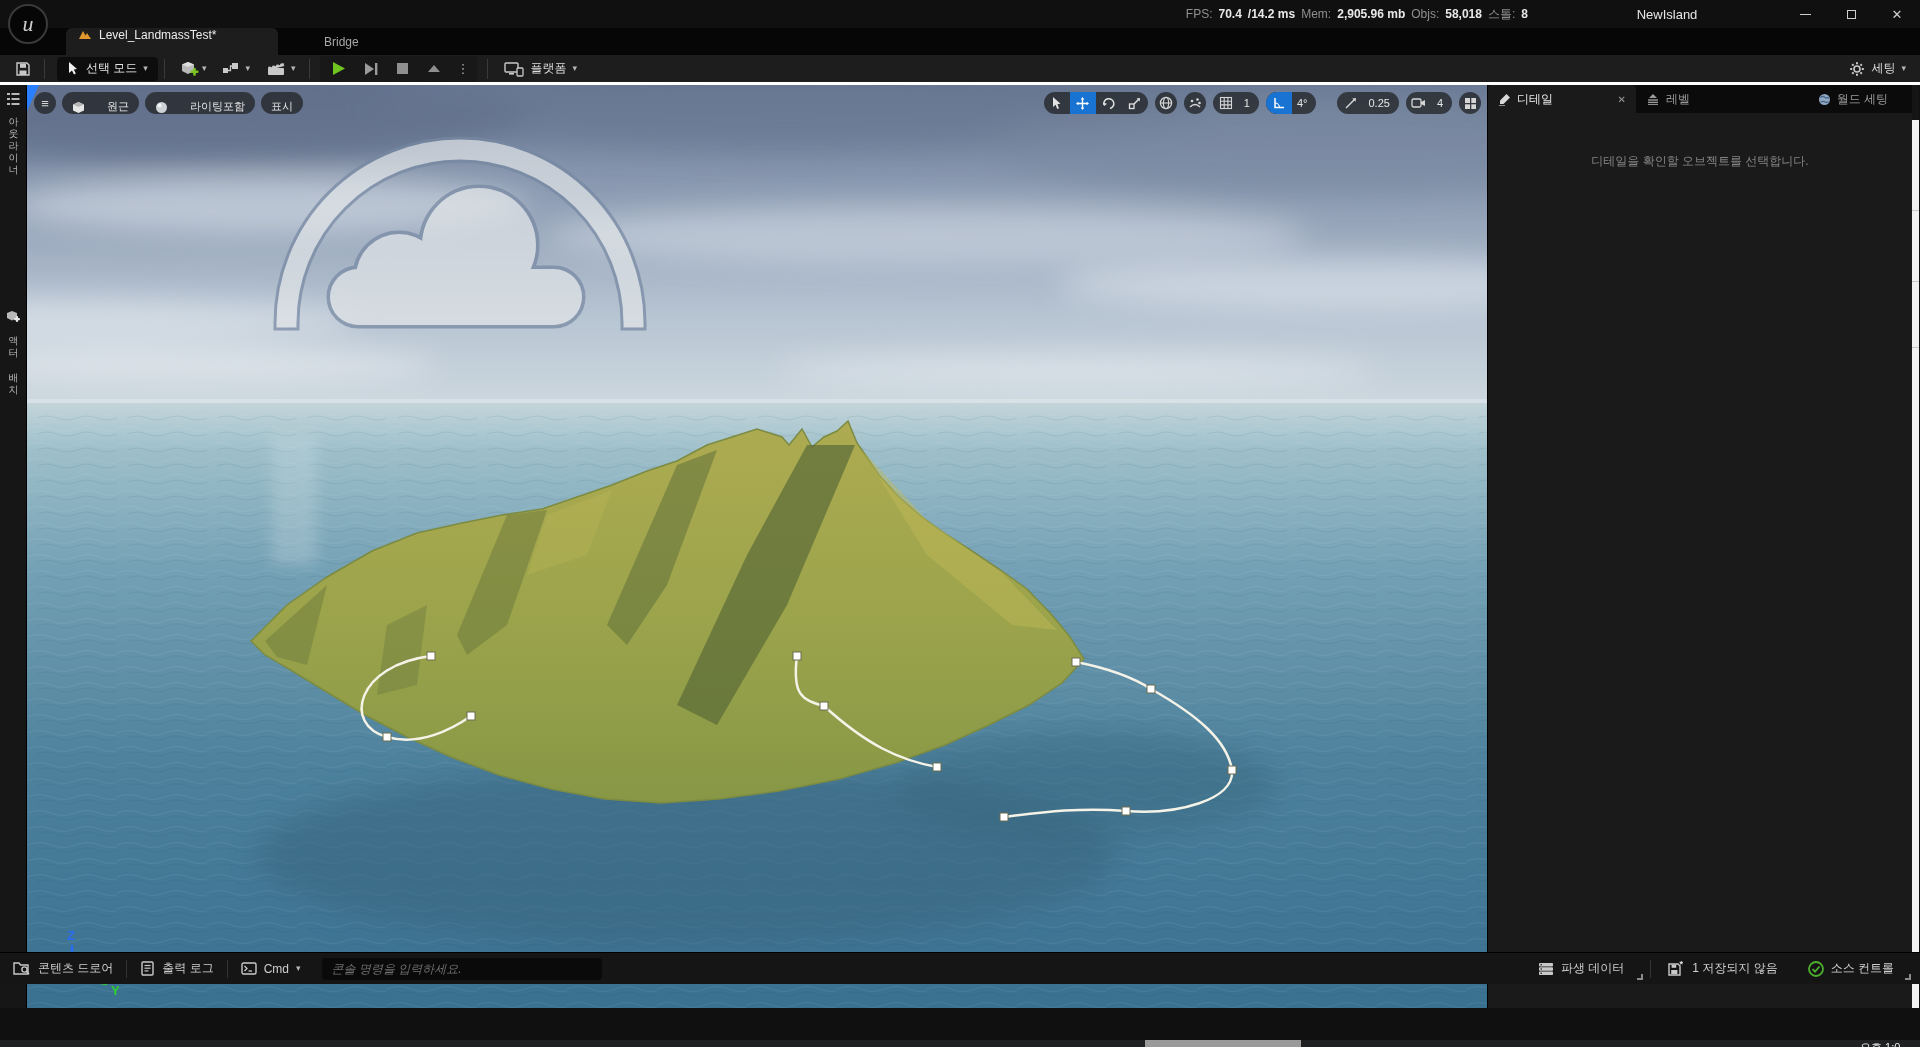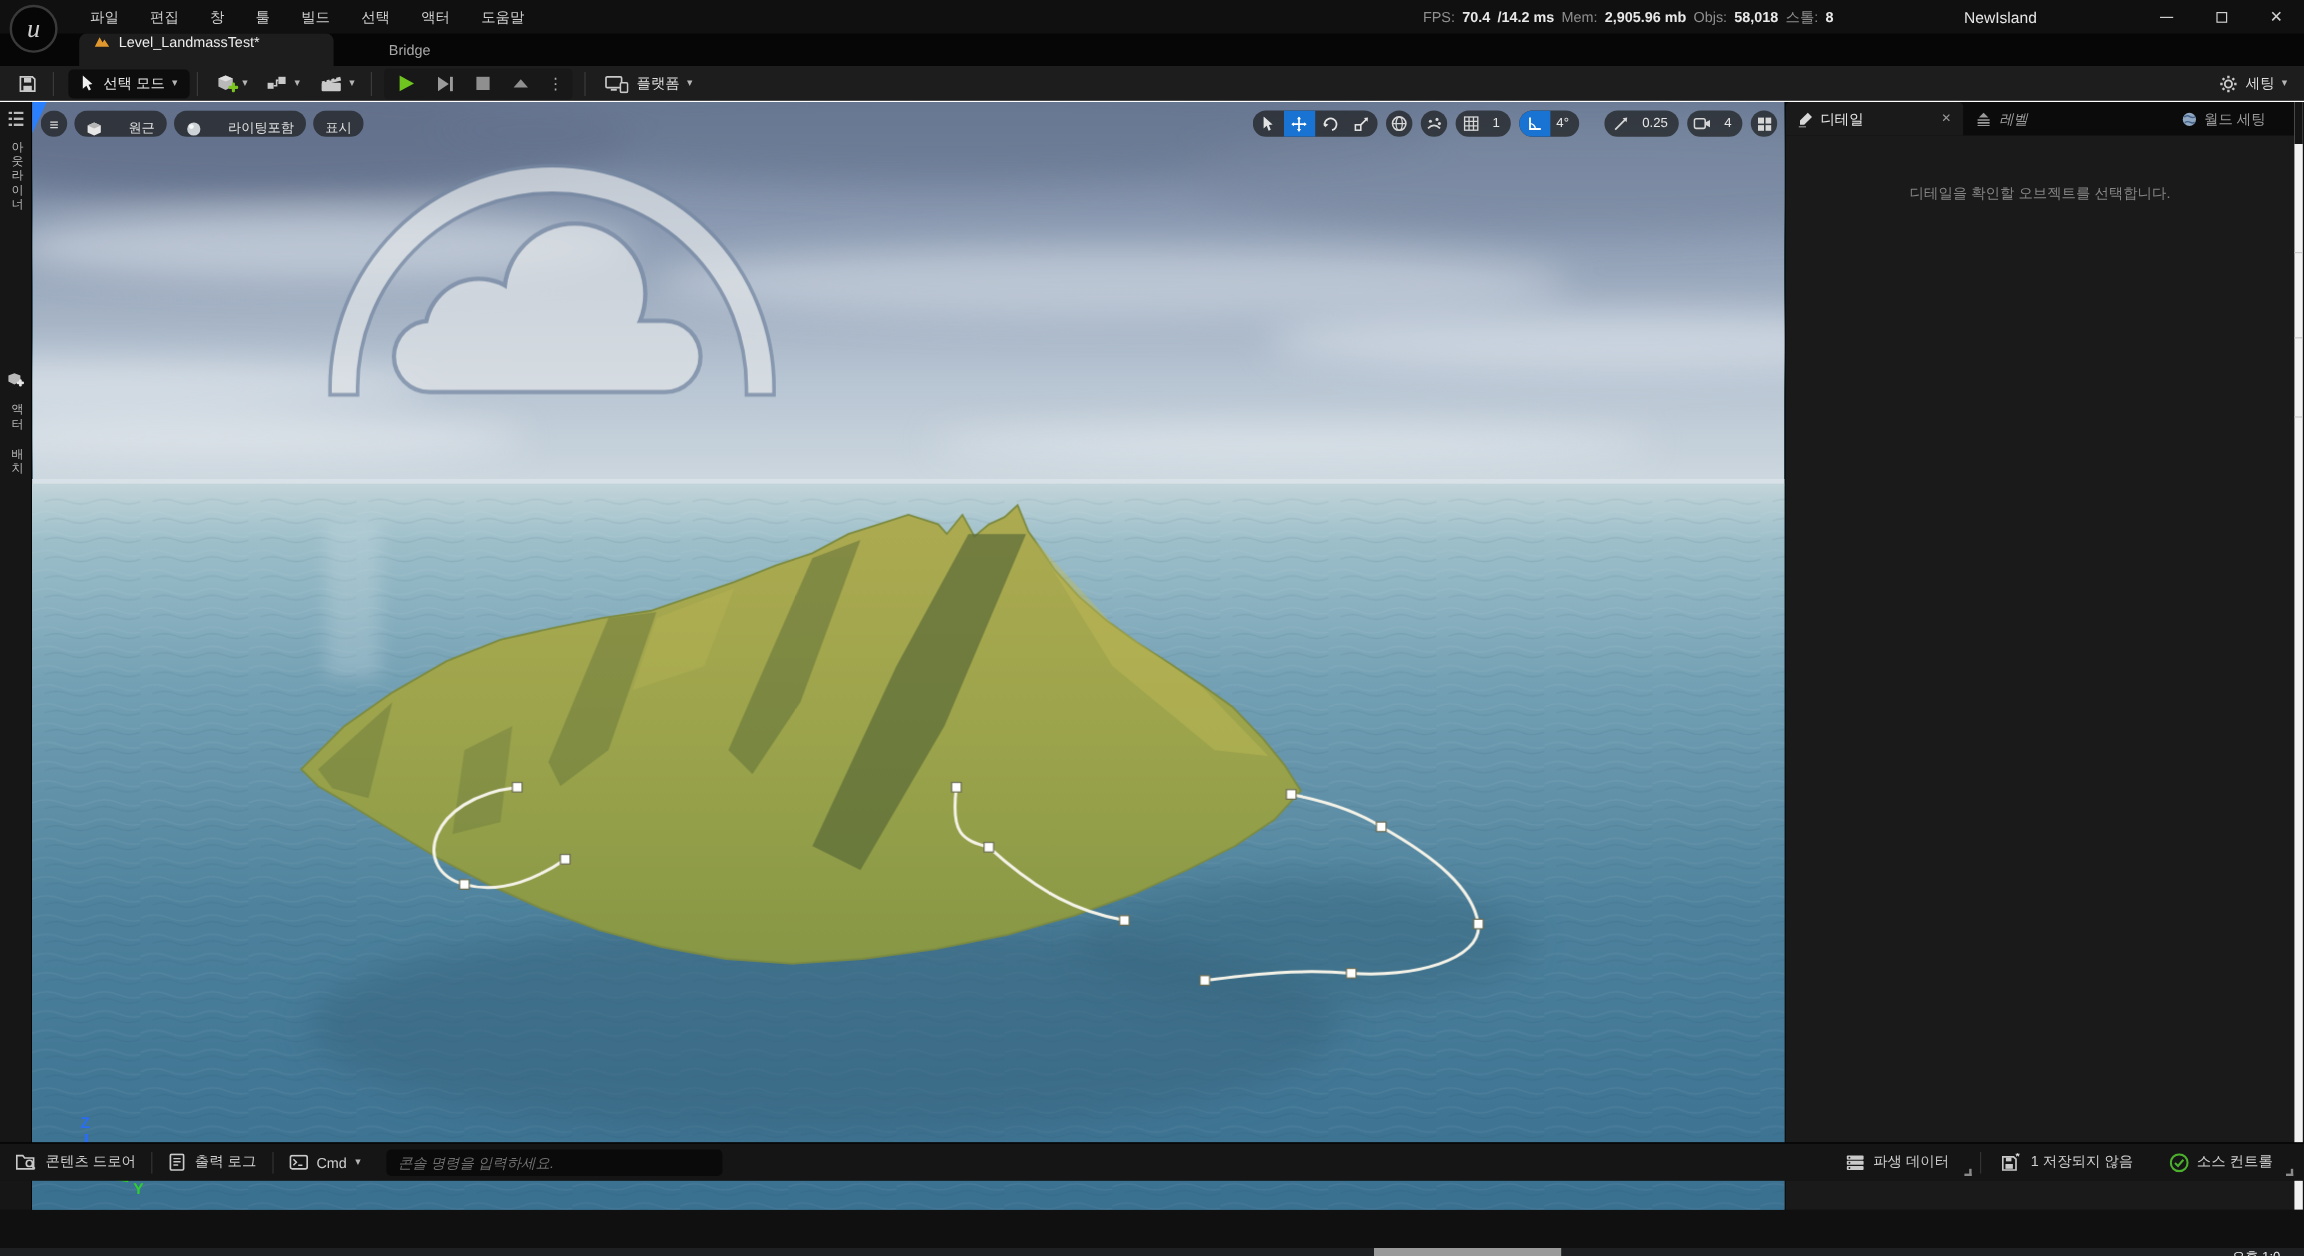--- a/index.html
+++ b/index.html
@@ -21,21 +21,21 @@
   .min-glyph { display:block; width:11px; height:1px; background:#cfcfcf; }
   .max-glyph { display:block; width:9px; height:9px; border:1px solid #cfcfcf; }
 
   
   .tabrow { position:absolute; left:0; top:28px; width:1920px; height:27px; background:#060606; display:flex; align-items:flex-end; }
   .asset-tab { margin-left:66px; height:27px; width:212px; background:#1d1d1d; border-radius:6px 6px 0 0; display:flex; align-items:flex-start; padding-left:12px; gap:7px; }
   .asset-tab .tab-label { font-size:12px; color:#ececec; }
   .plain-tab { margin-left:32px; height:27px; display:flex; align-items:center; padding:0 14px; font-size:12px; color:#a8a8a8; }
 
   
-  .toolbar { position:absolute; left:0; top:55px; width:1920px; height:30px; background:#1d1d1d; display:flex; align-items:center; border-bottom:1px solid #ffffff; }
+  .toolbar { position:absolute; left:0; top:55px; width:1920px; height:30px; background:#1d1d1d; display:flex; align-items:center; border-bottom:3px solid #ffffff; }
   .tb-btn { height:24px; display:flex; align-items:center; justify-content:center; padding:0 7px; color:#c9c9c9; }
   .tb-sep { width:1px; height:20px; background:#3a3a3a; margin:0 6px; }
   .mode-pill { height:24px; background:#0d0d0d; border-radius:4px; display:flex; align-items:center; gap:6px; padding:0 10px 0 8px; margin-left:6px; }
   .mode-pill .mode-label { font-size:12px; color:#e4e4e4; }
   .chev { font-size:9px; color:#b5b5b5; line-height:1; }
   .icon-drop { display:flex; align-items:center; gap:3px; padding:0 8px; height:24px; }
   .play-group { display:flex; align-items:center; background:#181818; border-radius:4px; height:26px; margin:0 4px; padding:0 2px; }
   .play-group .tb-btn { padding:0 9px; }
   .dots { color:#a8a8a8; font-size:13px; padding:0 6px; }
   .platform-pill { display:flex; align-items:center; gap:6px; padding:0 10px; height:24px; font-size:12px; color:#dedede; }
@@ -94,30 +94,20 @@
 </style>
 </head>
 <body>
 
 <div class="app">
 
   <div class="titlebar">
     <div class="ue-logo">
         <span>u</span>
       </div>
-    <div class="menus">
-      <span class="menu-item">파일</span>
-      <span class="menu-item">편집</span>
-      <span class="menu-item">창</span>
-      <span class="menu-item">툴</span>
-      <span class="menu-item">빌드</span>
-      <span class="menu-item">선택</span>
-      <span class="menu-item">액터</span>
-      <span class="menu-item">도움말</span>
-    </div>
     <div class="title-stats">
       <span class="lbl">FPS:</span>
       <span class="val">70.4</span>
       <span class="val">/14.2 ms</span>
       <span class="lbl">Mem:</span>
       <span class="val">2,905.96 mb</span>
       <span class="lbl">Objs:</span>
       <span class="val">58,018</span>
       <span class="lbl">스톨:</span>
       <span class="val">8</span>
@@ -509,21 +499,21 @@
         <div class="rp-tab active">
           <svg width="13" height="13" viewBox="0 0 13 13">
             <path d="M8.5 1 L12 4.5 L5.5 11 L2 11 L2 7.5 Z" fill="#d8d8d8"></path>
             <g stroke="#d8d8d8" stroke-width="1.2">
                 <line x1="1" y1="13" x2="7" y2="13"></line>
               </g>
           </svg>
           <span>디테일</span>
           <span class="x">✕</span>
         </div>
-        <div class="rp-tab" style="min-width:142px;font-style:italic;">
+        <div class="rp-tab" style="min-width:142px;">
           <svg width="14" height="12" viewBox="0 0 14 12">
             <path d="M3 5 L7 1 L11 5 Z" fill="#9b9b9b"></path>
             <g stroke="#9b9b9b" stroke-width="1.4">
                 <line x1="2" y1="7" x2="12" y2="7"></line>
                 <line x1="2" y1="9.4" x2="12" y2="9.4"></line>
                 <line x1="2" y1="11.8" x2="12" y2="11.8"></line>
               </g>
           </svg>
           <span>레벨</span>
         </div>

